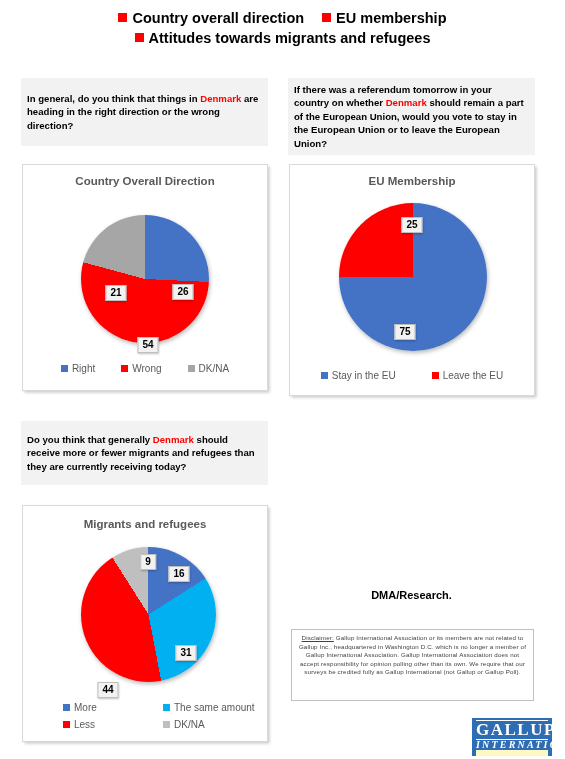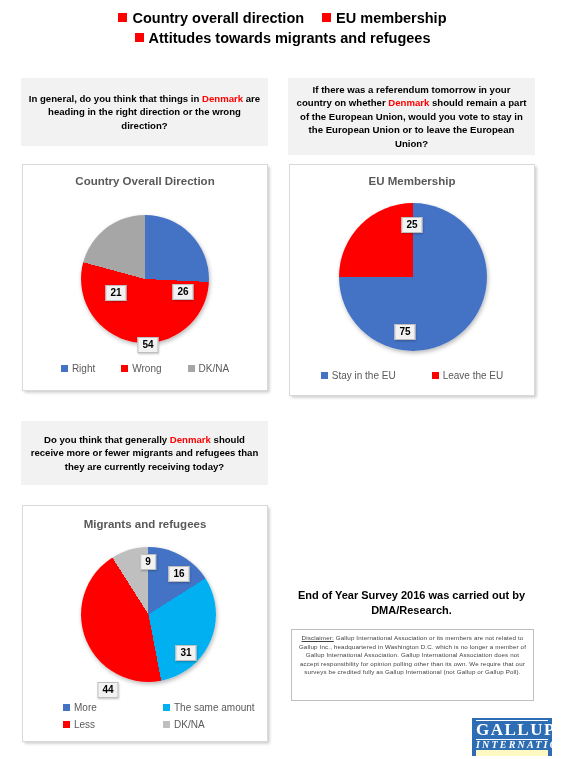--- a/index.html
+++ b/index.html
@@ -29,21 +29,20 @@
     margin-right:5px;
     vertical-align:1px;
   }
   .qbox{
     position:absolute;
     background:#F2F2F2;
     color:#000;
     font-weight:bold;
     font-size:9.6px;
     line-height:13.5px;
-    text-align:center;
     display:flex;align-items:center;justify-content:center;
     padding:4px 6px;
     box-sizing:border-box;
   }
   .qbox .hl{color:#FF0000;}
   .chartframe{
     position:absolute;
     background:#ffffff;
     border:1px solid #D9D9D9;
     box-shadow:1.5px 1.5px 3px rgba(0,0,0,0.22);
@@ -229,21 +228,20 @@
         <span>Less</span>
       </span>
     <span class="lg-item" style="width:100px">
         <span class="lg-sw" style="background:#BFBFBF"></span>
         <span>DK/NA</span>
       </span>
   </div>
 </div>
 
 <div class="credit" style="left:288px;top:588px;width:247px;">
-  <div>End of Year Survey 2016 was carried out by</div>
   <div>DMA/Research.</div>
 </div>
 
 <div class="disclaimer" style="left:291px;top:629px;width:243px;height:72px;">
   <u>Disclaimer:</u><span> Gallup International Association or its members are not related to Gallup Inc., headquartered in Washington D.C. which is no longer a member of Gallup International Association. Gallup International Association does not accept responsibility for opinion polling other than its own. We require that our surveys be credited fully as Gallup International (not Gallup or Gallup Poll).</span>
 </div>
 
 <div class="logo" style="left:472px;top:718px;width:80px;height:38px;">
   <div class="logo-top">GALLUP</div>
   <div class="logo-mid">INTERNATIONAL</div>

